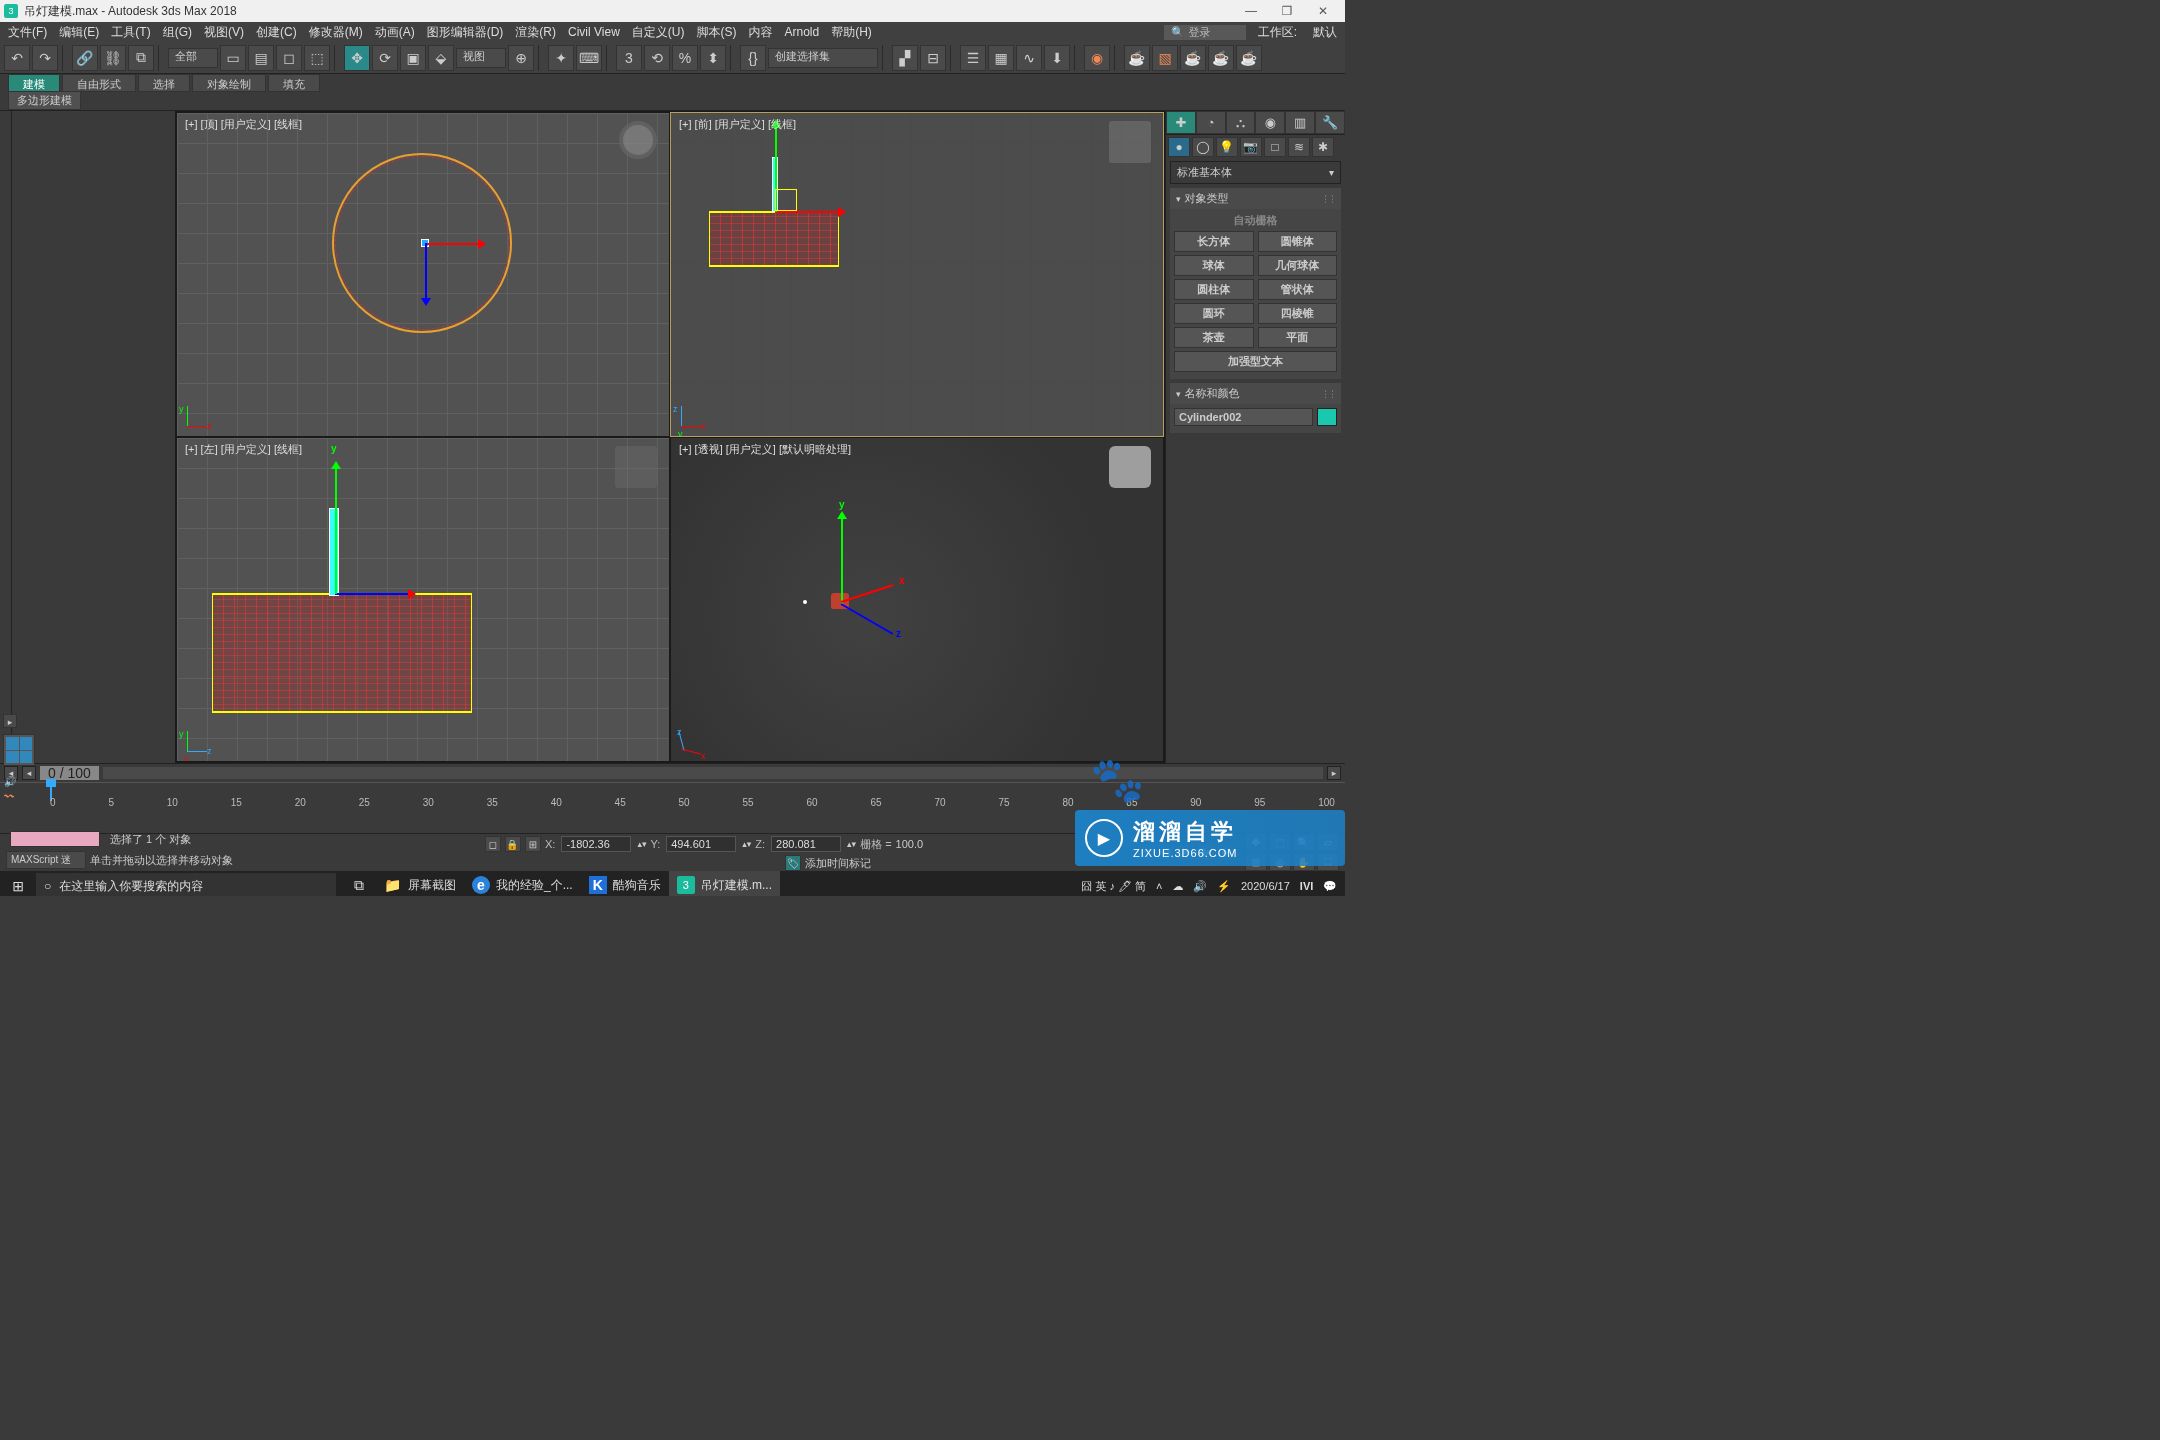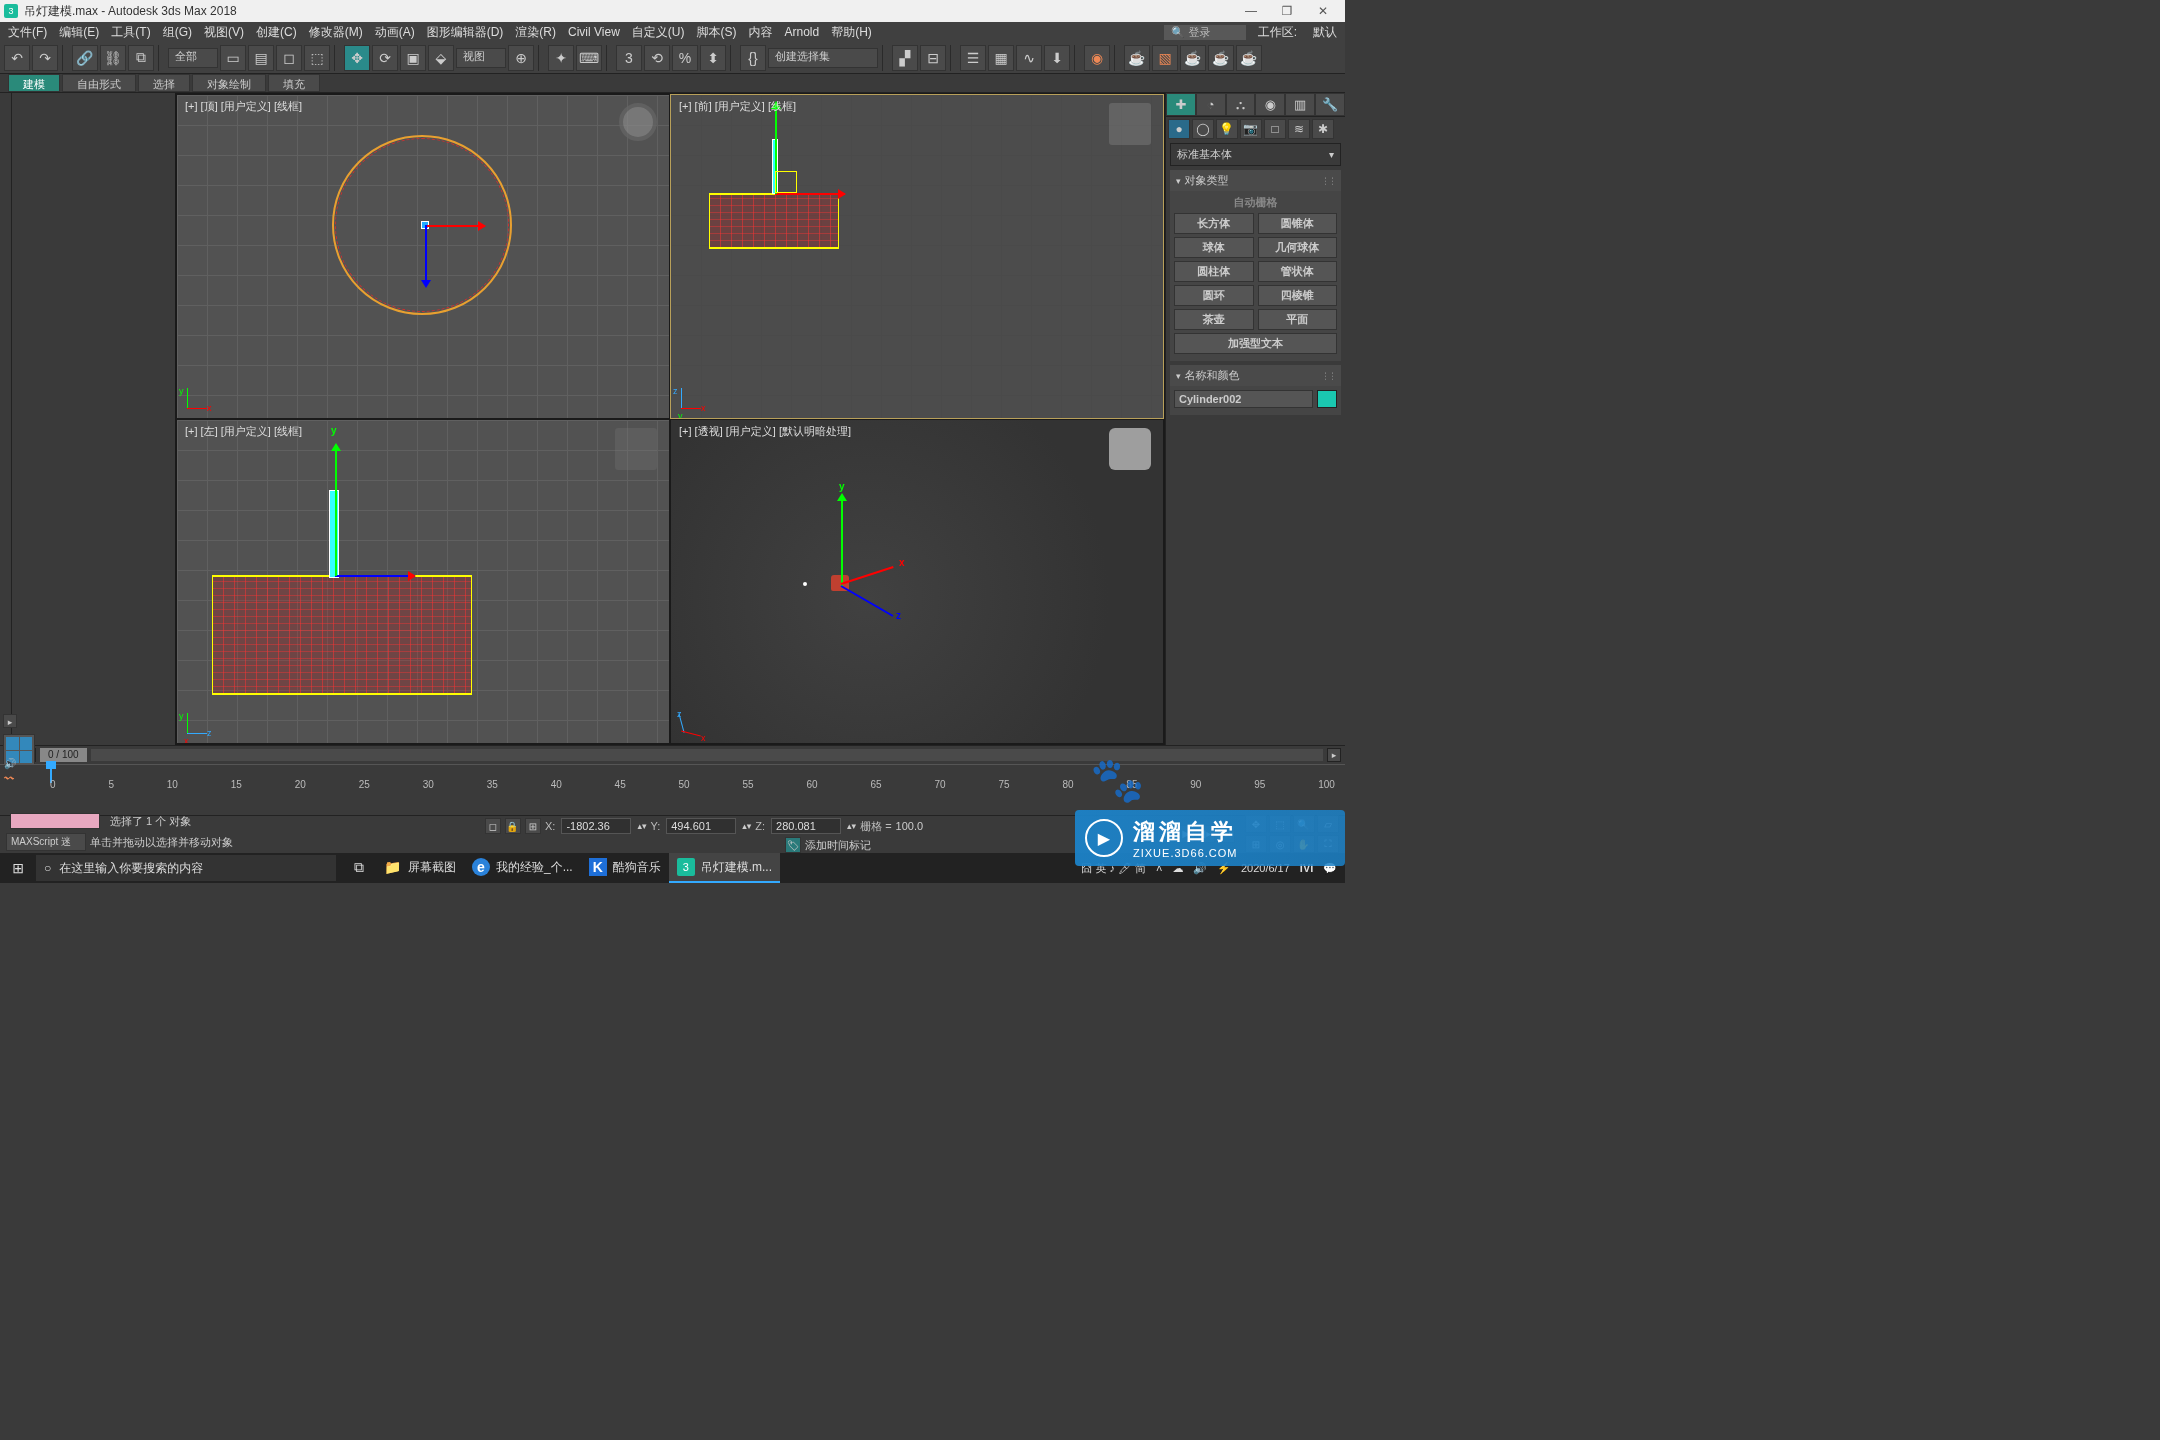--- a/index.html
+++ b/index.html
@@ -90,21 +90,21 @@
 
 .vpbtn-box { position: absolute; left: 3px; bottom: 130px; width: 32px;}
 .vpbtn-box .play { width: 14px; height: 14px; background: #4a4a4a; text-align: center; font-size: 9px; line-height: 14px; margin-bottom: 6px; border: 1px solid #333;}
 .vpbtn { width: 32px; height: 32px; background: #555; border: 1px solid #333; display: grid; grid-template: 1fr 1fr/1fr 1fr; gap: 1px; padding: 2px;}
 .vpbtn div { background: #3388bb;}
 
 
 .timearea { background: #3a3a3a; border-top: 1px solid #222; }
 .trackbar { height: 18px; display: flex; align-items: center; padding: 0 4px; gap: 4px;}
 .trackbar .tbtn2 { width: 14px; height: 14px; background: #4a4a4a; text-align: center; line-height: 12px; font-size: 9px; border: 1px solid #222;}
-.frameind { background: #888; color: #222; padding: 0 8px; font-size: 10px; height: 14px; line-height: 14px;}
+.frameind { background: #888; color: #222; padding: 0 8px; font-size: 14px; height: 14px; line-height: 14px;}
 .slider-bg { flex: 1; height: 12px; background: #4a4a4a; position: relative;}
 .timeruler { height: 28px; position: relative; background: #3a3a3a; border-top: 1px solid #555;}
 .timeruler .audio { position: absolute; left: 4px; top: 0px; width: 20px; height: 12px; display: flex; align-items: center; color: #e85; font-size: 10px;}
 .timeruler .inner { position: absolute; left: 50px; right: 10px; top: 0; height: 28px;}
 .timeruler .marker { position: absolute; left: 0; top: 0; width: 2px; height: 18px; background: #3af;}
 .timeruler .marker::before { content: ''; position: absolute; top: -4px; left: -4px; width: 10px; height: 8px; background: #3af;}
 .ticks { position: absolute; left: 0; right: 0; top: 14px; height: 14px; display: flex; justify-content: space-between; color: #bbb; font-size: 10px;}
 
 
 .statusbar { height: 38px; background: #3a3a3a; border-top: 1px solid #222; display: flex; align-items: flex-end; font-size: 11px; position: relative; margin-top: 23px;}
@@ -225,20 +225,23 @@
   <span class="tbtn" style="color:#2ac">☕</span>
 </div>
 
 <div class="ribbon">
   <div class="ribbon-tabs">
     <span class="active">建模</span>
     <span>自由形式</span>
     <span>选择</span>
     <span>对象绘制</span>
     <span>填充</span>
+  </div>
+  <div class="ribbon-sub">
+    <span>多边形建模</span>
   </div>
 </div>
 
 <div class="mainarea">
   <div class="scenebar"></div>
 
   <div class="viewports">
     <div class="sidepad"></div>
 
     <div class="viewport">

